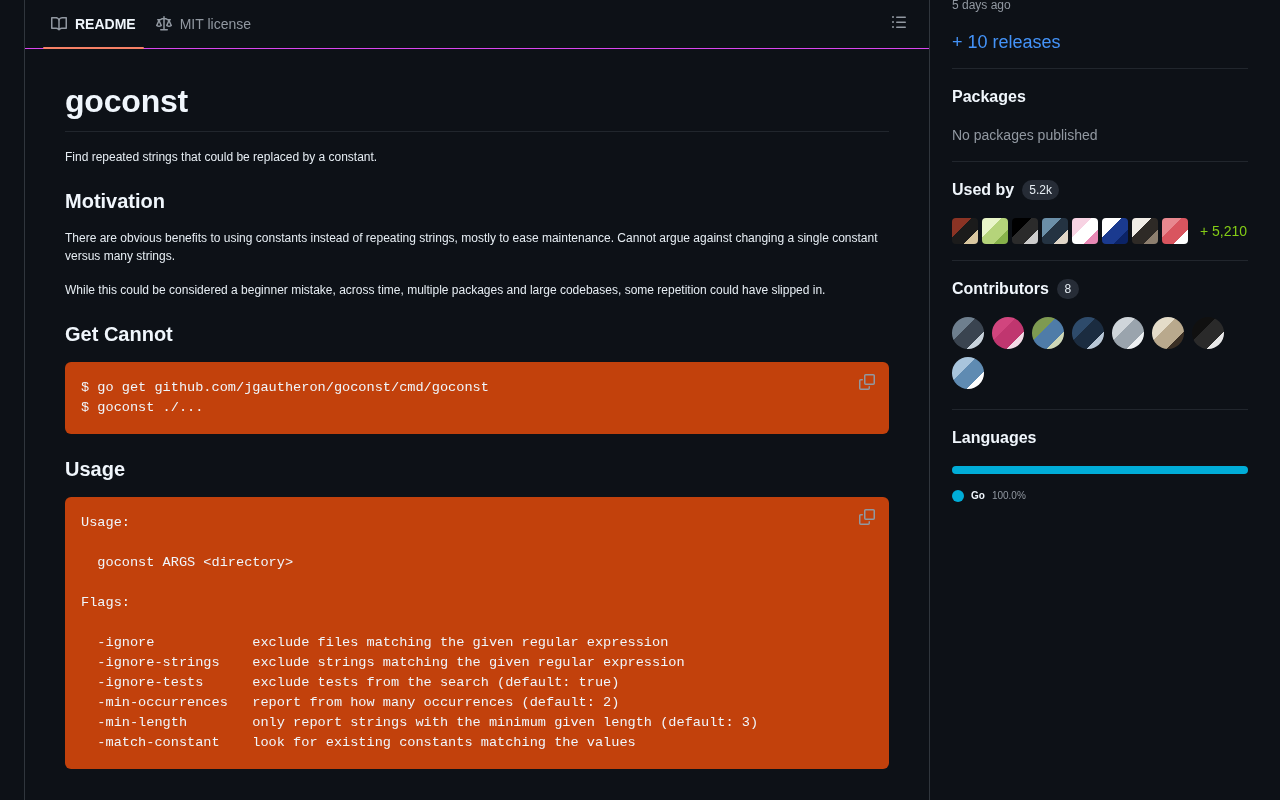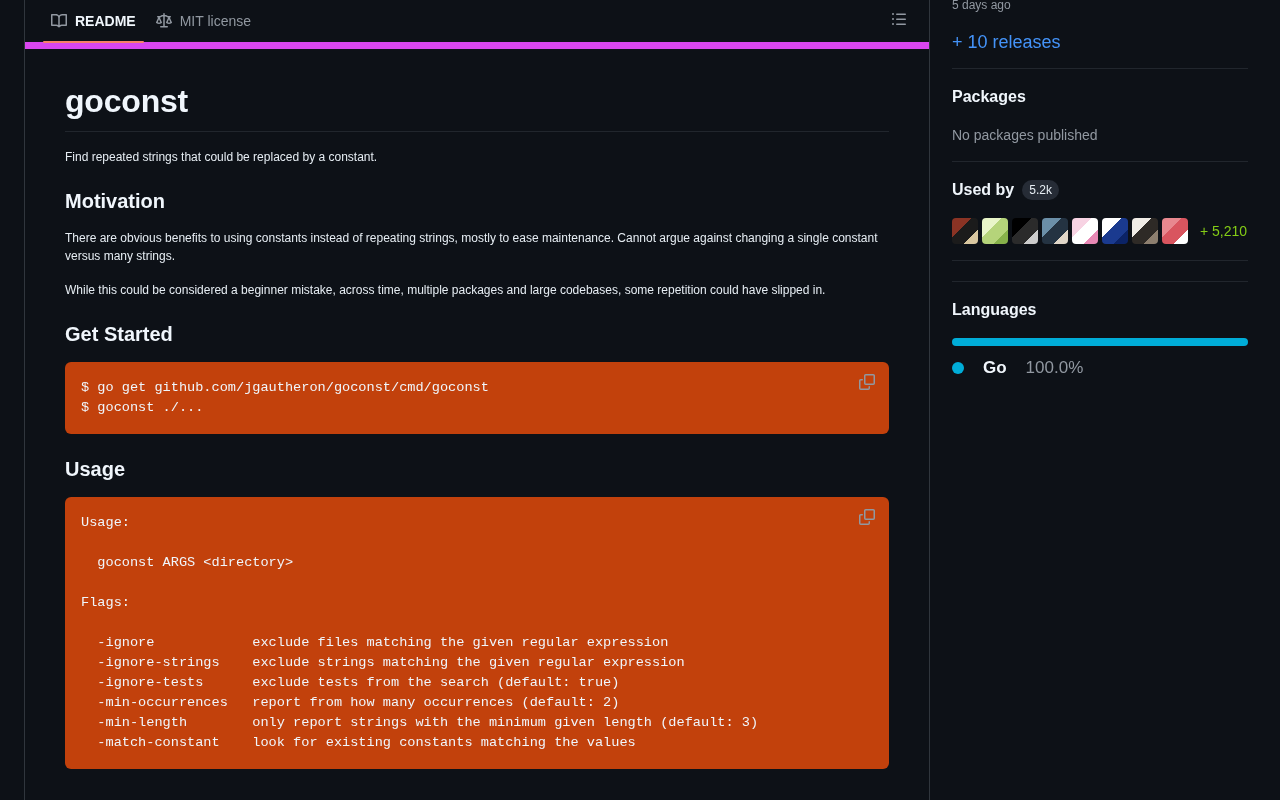--- a/index.html
+++ b/index.html
@@ -32,21 +32,21 @@
     border: 1px solid #30363d;
     border-top: none;
     border-radius: 0 0 6px 6px;
     background: #0d1117;
     overflow: hidden;
   }
 
   .readme-header {
     position: relative;
     height: 49px;
-    border-bottom: 7px solid #d946ef;
+    border-bottom: 1px solid #d946ef;
     display: flex;
     align-items: center;
     padding: 0 16px 0 0;
   }
 
   .tabs {
     display: flex;
     align-items: stretch;
     height: 100%;
     padding-left: 16px;
@@ -242,22 +242,22 @@
     height: 8px;
     border-radius: 6px;
     overflow: hidden;
     margin-top: 16px;
     background: #21262d;
   }
   .lang-list { margin-top: 12px; }
   .lang-item {
     display: flex;
     align-items: center;
-    gap: 19px;
-    font-size: 17px;
+    gap: 7px;
+    font-size: 10px;
     line-height: 20px;
     cursor: pointer;
   }
   .lang-dot {
     width: 12px; height: 12px;
     border-radius: 50%;
     flex: 0 0 auto;
   }
   .lang-name { font-weight: 600; color: #f0f6fc; }
   .lang-pct { color: #9198a1; font-weight: 400; }
@@ -304,21 +304,21 @@
     <div class="readme-body">
 
       <h1 class="doc-title">goconst</h1>
 
       <p class="para">Find repeated strings that could be replaced by a constant.</p>
 
       <h2 class="doc-h2">Motivation</h2>
       <p class="para">There are obvious benefits to using constants instead of repeating strings, mostly to ease maintenance. Cannot argue against changing a single constant versus many strings.</p>
       <p class="para">While this could be considered a beginner mistake, across time, multiple packages and large codebases, some repetition could have slipped in.</p>
 
-      <h2 class="doc-h2">Get Started</h2>
+      <h2 class="doc-h2">Get Cannot</h2>
       <div class="codeblock">
         <pre>$ go get github.com/jgautheron/goconst/cmd/goconst
 $ goconst ./...</pre>
         <div class="copy-btn">
           <span>
             <svg width="16" height="16" viewBox="0 0 16 16" fill="currentColor" aria-hidden="true">
               <path d="M0 6.75C0 5.784.784 5 1.75 5h1.5a.75.75 0 0 1 0 1.5h-1.5a.25.25 0 0 0-.25.25v7.5c0 .138.112.25.25.25h7.5a.25.25 0 0 0 .25-.25v-1.5a.75.75 0 0 1 1.5 0v1.5A1.75 1.75 0 0 1 9.25 16h-7.5A1.75 1.75 0 0 1 0 14.25Z"></path>
               <path d="M5 1.75C5 .784 5.784 0 6.75 0h7.5C15.216 0 16 .784 16 1.75v7.5A1.75 1.75 0 0 1 14.25 11h-7.5A1.75 1.75 0 0 1 5 9.25Zm1.75-.25a.25.25 0 0 0-.25.25v7.5c0 .138.112.25.25.25h7.5a.25.25 0 0 0 .25-.25v-7.5a.25.25 0 0 0-.25-.25Z"></path>
             </svg>
           </span>
@@ -383,20 +383,36 @@
           <div class="av" style="background: linear-gradient(135deg, rgb(247, 211, 227) 0%, rgb(247, 211, 227) 38%, rgb(255, 255, 255) 38%, rgb(255, 255, 255) 72%, rgb(232, 136, 181) 72%, rgb(232, 136, 181) 100%);"></div>
           <div class="av" style="background: linear-gradient(135deg, rgb(255, 255, 255) 0%, rgb(255, 255, 255) 38%, rgb(26, 58, 143) 38%, rgb(26, 58, 143) 72%, rgb(11, 35, 102) 72%, rgb(11, 35, 102) 100%);"></div>
           <div class="av" style="background: linear-gradient(135deg, rgb(240, 236, 230) 0%, rgb(240, 236, 230) 38%, rgb(46, 42, 38) 38%, rgb(46, 42, 38) 72%, rgb(141, 127, 111) 72%, rgb(141, 127, 111) 100%);"></div>
           <div class="av" style="background: linear-gradient(135deg, rgb(232, 136, 143) 0%, rgb(232, 136, 143) 38%, rgb(217, 85, 95) 38%, rgb(217, 85, 95) 72%, rgb(255, 255, 255) 72%, rgb(255, 255, 255) 100%);"></div>
           <span class="more-link">+ 5,210</span>
         </div>
     </div>
 
     <div class="side-rule"></div>
 
+    <div class="side-section">
+      <div class="side-h">
+        <span>Contributors</span>
+        <span class="count-badge">8</span>
+      </div>
+      <div class="contrib-row" id="contrib-avatars">
+          <div class="cav" style="background: linear-gradient(135deg, rgb(110, 127, 142) 0%, rgb(110, 127, 142) 38%, rgb(58, 68, 80) 38%, rgb(58, 68, 80) 72%, rgb(201, 211, 220) 72%, rgb(201, 211, 220) 100%);"></div>
+          <div class="cav" style="background: linear-gradient(135deg, rgb(209, 69, 126) 0%, rgb(209, 69, 126) 38%, rgb(192, 54, 111) 38%, rgb(192, 54, 111) 72%, rgb(243, 219, 230) 72%, rgb(243, 219, 230) 100%);"></div>
+          <div class="cav" style="background: linear-gradient(135deg, rgb(126, 154, 82) 0%, rgb(126, 154, 82) 38%, rgb(79, 124, 168) 38%, rgb(79, 124, 168) 72%, rgb(207, 216, 184) 72%, rgb(207, 216, 184) 100%);"></div>
+          <div class="cav" style="background: linear-gradient(135deg, rgb(46, 75, 107) 0%, rgb(46, 75, 107) 38%, rgb(27, 44, 64) 38%, rgb(27, 44, 64) 72%, rgb(184, 199, 214) 72%, rgb(184, 199, 214) 100%);"></div>
+          <div class="cav" style="background: linear-gradient(135deg, rgb(207, 213, 218) 0%, rgb(207, 213, 218) 38%, rgb(154, 164, 173) 38%, rgb(154, 164, 173) 72%, rgb(238, 241, 243) 72%, rgb(238, 241, 243) 100%);"></div>
+          <div class="cav" style="background: linear-gradient(135deg, rgb(228, 220, 201) 0%, rgb(228, 220, 201) 38%, rgb(185, 169, 141) 38%, rgb(185, 169, 141) 72%, rgb(58, 47, 36) 72%, rgb(58, 47, 36) 100%);"></div>
+          <div class="cav" style="background: linear-gradient(135deg, rgb(16, 16, 16) 0%, rgb(16, 16, 16) 38%, rgb(42, 42, 42) 38%, rgb(42, 42, 42) 72%, rgb(232, 232, 232) 72%, rgb(232, 232, 232) 100%);"></div>
+          <div class="cav" style="background: linear-gradient(135deg, rgb(168, 196, 220) 0%, rgb(168, 196, 220) 38%, rgb(95, 139, 178) 38%, rgb(95, 139, 178) 72%, rgb(255, 255, 255) 72%, rgb(255, 255, 255) 100%);"></div>
+        </div>
+    </div>
 
     <div class="side-rule" style="margin-top:20px;"></div>
 
     <div class="side-section">
       <div class="side-h">
         <span>Languages</span>
       </div>
       <div class="langbar" id="lang-bar">
           <div style="width: 100%; background: rgb(0, 173, 216); height: 100%;"></div>
         </div>

